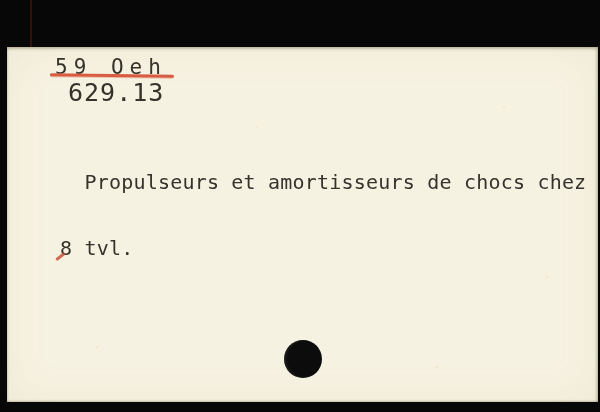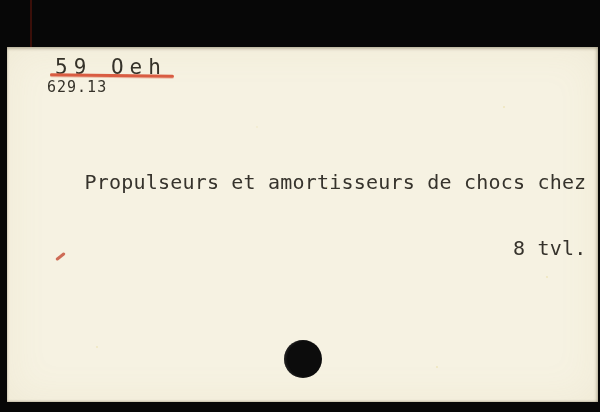--- a/index.html
+++ b/index.html
@@ -42,21 +42,20 @@
       radial-gradient(circle 2px at 320px 140px, rgba(224,204,110,0.45), rgba(224,204,110,0) 70%),
       radial-gradient(circle 2px at 540px 230px, rgba(224,204,110,0.5),  rgba(224,204,110,0) 70%),
       radial-gradient(circle 2px at 90px 300px,  rgba(224,204,110,0.45), rgba(224,204,110,0) 70%),
       radial-gradient(circle 2px at 430px 320px, rgba(224,204,110,0.5),  rgba(224,204,110,0) 70%),
       radial-gradient(circle 1.5px at 250px 80px, rgba(224,204,110,0.4), rgba(224,204,110,0) 70%);
     box-shadow:
       inset 0 2px 3px rgba(60,50,20,0.25),
       inset -2px 0 3px rgba(60,50,20,0.15),
       inset 0 -1px 2px rgba(60,50,20,0.18),
       inset 0 0 40px rgba(190,170,100,0.10);
-    text-align: right;
   }
   .call-number {
     position: absolute;
     left: 48px;
     top: 8px;
     font-size: 21px;
     letter-spacing: 6px;
     color: #353229;
     white-space: pre;
   }
@@ -66,23 +65,23 @@
     top: 27px;
     width: 124px;
     height: 3px;
     background: #d95c42;
     border-radius: 2px;
     transform: rotate(0.6deg);
     box-shadow: 0 1px 0 rgba(217,92,66,0.35);
   }
   .classification-number {
     position: absolute;
-    left: 40px;
+    left: 61px;
     top: 31px;
-    font-size: 15px;
+    font-size: 25px;
     letter-spacing: 1px;
     color: #353229;
     white-space: pre;
   }
   .card-body-text {
     position: absolute;
     left: 53px;
     top: 82px;
     font-size: 20px;
     line-height: 21.7px;

